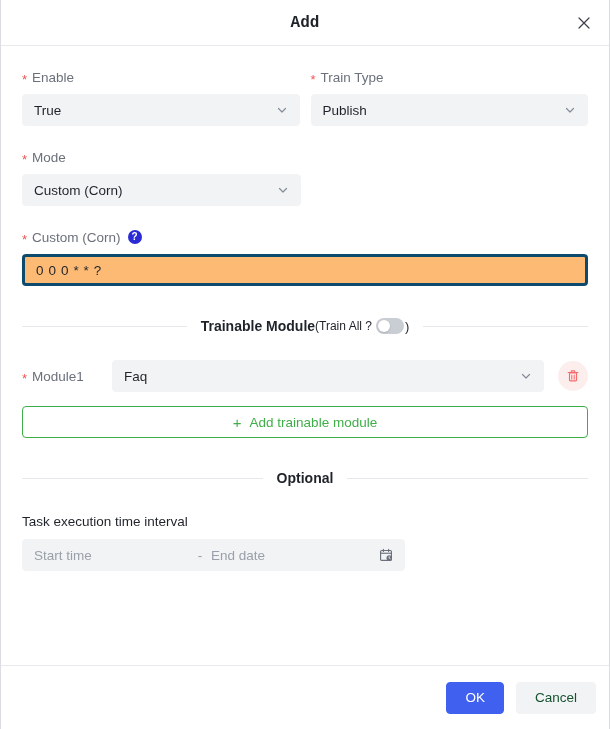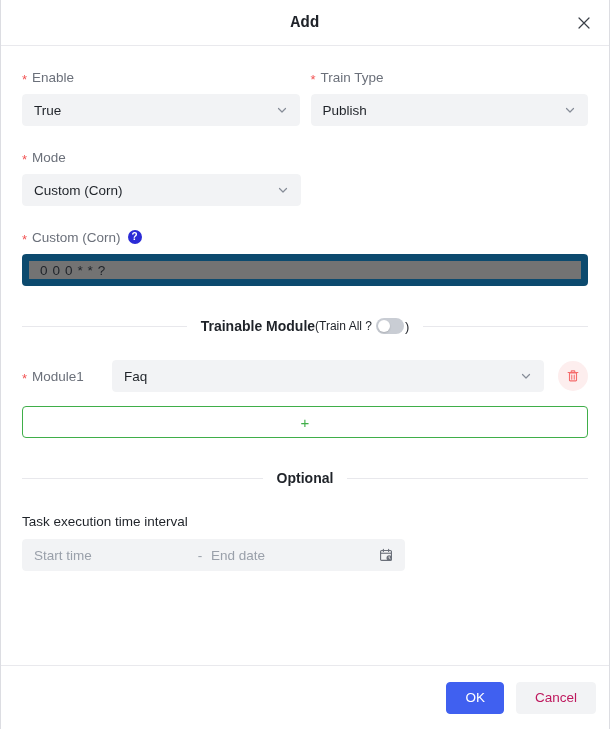--- a/index.html
+++ b/index.html
@@ -109,22 +109,22 @@
     flex: 0 0 auto;
     color: #868c97;
   }
   .chev svg { display:block; width:12px; height:12px; }
 
   .field-gap { height: 22px; }
 
   
   .cron-input {
     height: 32px;
-    background: #737373;
-    border: 7px solid #0c4a6e;
+    background: #fdba74;
+    border: 3px solid #0c4a6e;
     border-radius: 4px;
     display: flex;
     align-items: center;
     padding: 0 11px;
     font-size: 13.5px;
     color: #1f2329;
     letter-spacing: .6px;
     width: 100%;
   }
 
@@ -296,21 +296,21 @@
     min-width: 51px;
     padding: 0 18px;
     border-radius: 4px;
     font-size: 13.5px;
     cursor: pointer;
     border: 1px solid transparent;
     font-family: "Liberation Sans", sans-serif;
     line-height: 30px;
   }
   .btn-primary { background: #4060f0; color: #ffffff; border-color:#4060f0; }
-  .btn-default { background: #f2f3f5; color: #be185d; border-color: #f2f3f5; }
+  .btn-default { background: #f2f3f5; color: #14532d; border-color: #f2f3f5; }
 </style>
 </head>
 <body>
 
 <div class="modal">
 
   <div class="modal-header">
     <div class="modal-title">Add</div>
     <button class="close-btn">
       <svg viewBox="0 0 12 12" width="12" height="12" aria-hidden="true">
@@ -418,20 +418,21 @@
           <path d="M2.5 4 H13.5" stroke="#f56c6c" stroke-width="1.4" stroke-linecap="round" fill="none"></path>
           <path d="M6 4 V2.6 a.5.5 0 0 1 .5-.5 h3 a.5.5 0 0 1 .5.5 V4" stroke="#f56c6c" stroke-width="1.3" fill="none" stroke-linejoin="round"></path>
           <path d="M4 4.6 h8 v8.2 a.8.8 0 0 1-.8.8 H4.8 a.8.8 0 0 1-.8-.8 Z" stroke="#f56c6c" stroke-width="1.3" fill="none" stroke-linejoin="round"></path>
           <path d="M6.6 7 V11.6 M9.4 7 V11.6" stroke="#f56c6c" stroke-width="1.2" stroke-linecap="round" fill="none"></path>
         </svg>
       </button>
     </div>
 
     <button class="add-btn">
       <span class="plus">+</span>
+      <span>Add trainable module</span>
     </button>
 
     <div class="divider">
       <div class="line"></div>
       <div class="dtext">
         <span class="dtitle">Optional</span>
       </div>
       <div class="line"></div>
     </div>
 

